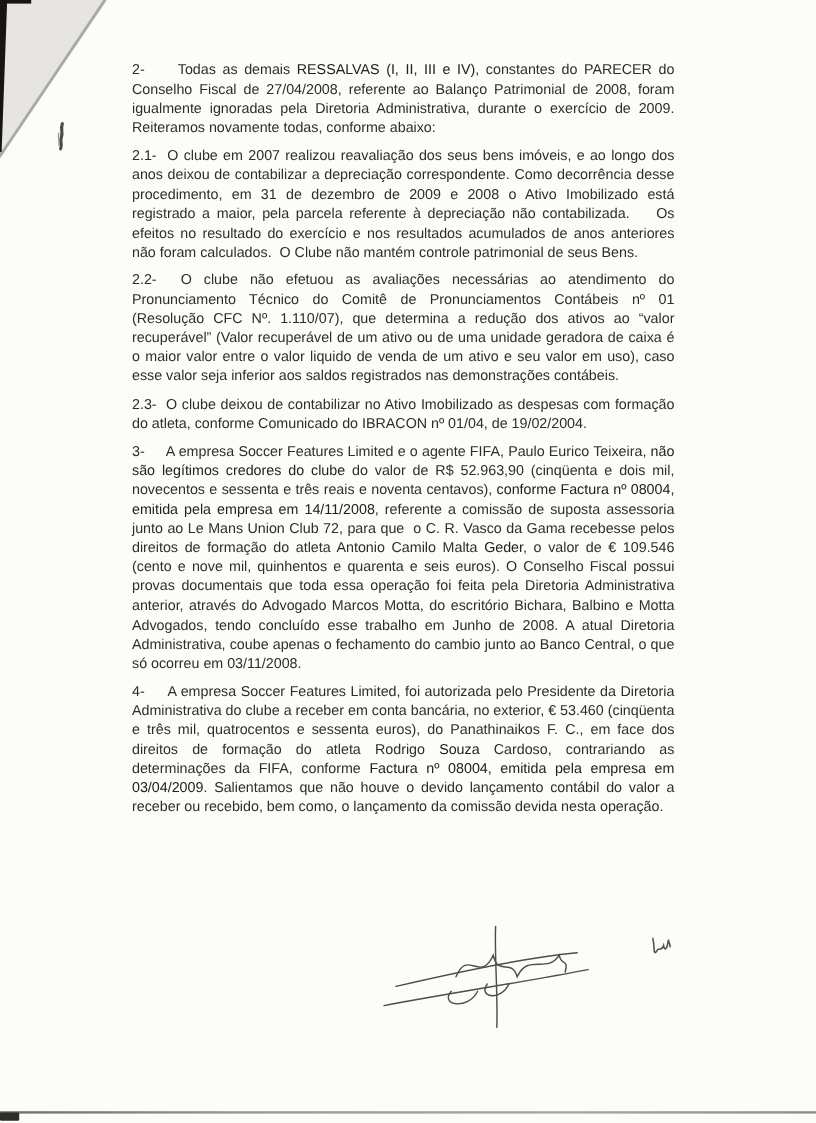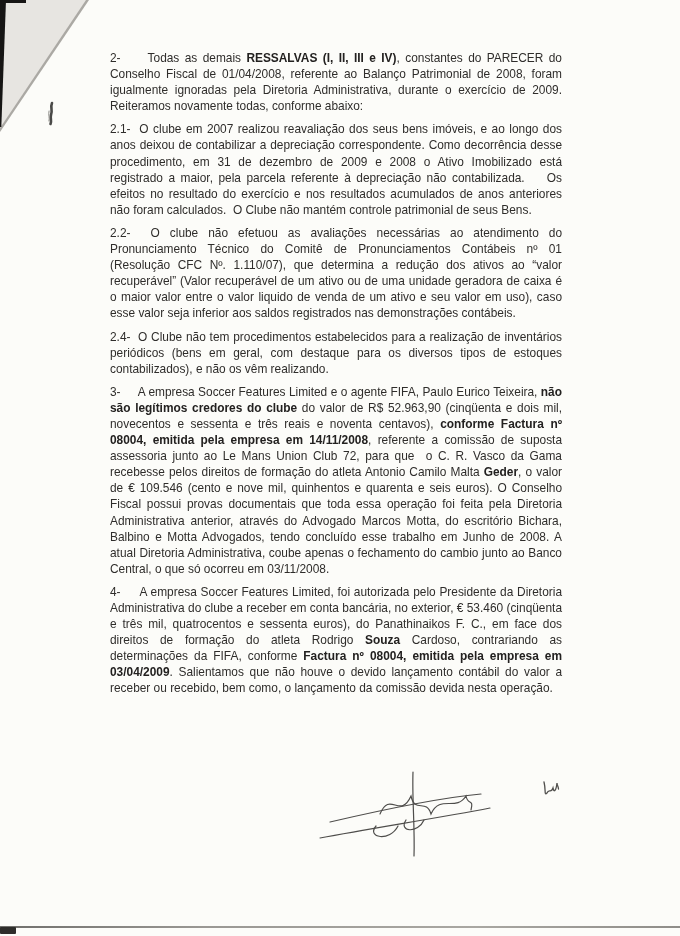--- a/index.html
+++ b/index.html
@@ -48,45 +48,45 @@
   .signature { position:absolute; left:318px; top:768px; }
 
   
   .text-block {
     position:absolute; left:110px; top:50px; width:452px;
     font-size:11.9px; line-height:16.1px;
     color:#2f2d2b;
     text-align:justify;
   }
   .text-block p { margin:0 0 7px 0; }
-  .text-block .bold { font-weight:bold; color:#232120; }
+  .text-block .bold { font-weight:normal; color:#232120; }
   .force-justify { text-align-last:justify; }
 </style>
 </head>
 <body>
 
 <div class="page">
 
   <div class="fold-under"></div>
   <div class="fold"></div>
   <div class="edge-left"></div>
   <div class="edge-top"></div>
 
   <div class="ink-blot">
     <svg width="14" height="26" viewBox="0 0 14 26">
       <path d="M8,2 C6,7 9,9 7,14 C6,18 8,19 6.5,23" fill="none" stroke="#4a4a48" stroke-width="2.6" stroke-linecap="round"></path>
       <path d="M5,10 C4,14 6,17 5,20" fill="none" stroke="#8b8a86" stroke-width="1" stroke-linecap="round"></path>
     </svg>
   </div>
 
   <div class="text-block">
-    <p><span>2-&nbsp;&nbsp;&nbsp;&nbsp;&nbsp;Todas as demais </span><span class="bold">RESSALVAS (I, II, III e IV)</span><span>, constantes do PARECER do Conselho Fiscal de 01/04/2008, referente ao Balanço Patrimonial de 2008, foram igualmente ignoradas pela Diretoria Administrativa, durante o exercício de 2009. Reiteramos novamente todas, conforme abaixo:</span></p>
+    <p><span>2-&nbsp;&nbsp;&nbsp;&nbsp;&nbsp;Todas as demais </span><span class="bold">RESSALVAS (I, II, III e IV)</span><span>, constantes do PARECER do Conselho Fiscal de 27/04/2008, referente ao Balanço Patrimonial de 2008, foram igualmente ignoradas pela Diretoria Administrativa, durante o exercício de 2009. Reiteramos novamente todas, conforme abaixo:</span></p>
     <p><span>2.1-&nbsp;&nbsp;O clube em 2007 realizou reavaliação dos seus bens imóveis, e ao longo dos anos deixou de contabilizar a depreciação correspondente. Como decorrência desse procedimento, em 31 de dezembro de 2009 e 2008 o Ativo Imobilizado está registrado a maior, pela parcela referente à depreciação não contabilizada.&nbsp;&nbsp;&nbsp; Os efeitos no resultado do exercício e nos resultados acumulados de anos anteriores não foram calculados.&nbsp; O Clube não mantém controle patrimonial de seus Bens.</span></p>
     <p><span>2.2-&nbsp;&nbsp;O clube não efetuou as avaliações necessárias ao atendimento do Pronunciamento Técnico do Comitê de Pronunciamentos Contábeis nº 01 (Resolução CFC Nº. 1.110/07), que determina a redução dos ativos ao “valor recuperável” (Valor recuperável de um ativo ou de uma unidade geradora de caixa é o maior valor entre o valor liquido de venda de um ativo e seu valor em uso), caso esse valor seja inferior aos saldos registrados nas demonstrações contábeis.</span></p>
-    <p><span>2.4-&nbsp;&nbsp;O Clube não tem procedimentos estabelecidos para a realização de inventários periódicos (bens em geral, com destaque para os diversos tipos de estoques contabilizados), e não os vêm realizando.</span></p>
+    <p><span>2.3-&nbsp;&nbsp;O clube deixou de contabilizar no Ativo Imobilizado as despesas com formação do atleta, conforme Comunicado do IBRACON nº 01/04, de 19/02/2004.</span></p>
     <p><span>3-&nbsp;&nbsp;&nbsp;&nbsp;&nbsp;A empresa Soccer Features Limited e o agente FIFA, Paulo Eurico Teixeira, </span><span class="bold">não são legítimos credores do clube</span><span> do valor de R$ 52.963,90 (cinqüenta e dois mil, novecentos e sessenta e três reais e noventa centavos), </span><span class="bold">conforme Factura nº 08004, emitida pela empresa em 14/11/2008</span><span>, referente a comissão de suposta assessoria junto ao Le Mans Union Club 72, para que&nbsp; o C. R. Vasco da Gama recebesse pelos direitos de formação do atleta Antonio Camilo Malta </span><span class="bold">Geder</span><span>, o valor de € 109.546 (cento e nove mil, quinhentos e quarenta e seis euros). O Conselho Fiscal possui provas documentais que toda essa operação foi feita pela Diretoria Administrativa anterior, através do Advogado Marcos Motta, do escritório Bichara, Balbino e Motta Advogados, tendo concluído esse trabalho em Junho de 2008. A atual Diretoria Administrativa, coube apenas o fechamento do cambio junto ao Banco Central, o que só ocorreu em 03/11/2008.</span></p>
     <p><span>4-&nbsp;&nbsp;&nbsp;&nbsp;&nbsp;A empresa Soccer Features Limited, foi autorizada pelo Presidente da Diretoria Administrativa do clube a receber em conta bancária, no exterior, € 53.460 (cinqüenta e três mil, quatrocentos e sessenta euros), do Panathinaikos F. C., em face dos direitos de formação do atleta Rodrigo </span><span class="bold">Souza</span><span> Cardoso, contrariando as determinações da FIFA, conforme </span><span class="bold">Factura nº 08004, emitida pela empresa em 03/04/2009</span><span>. Salientamos que não houve o devido lançamento contábil do valor a receber ou recebido, bem como, o lançamento da comissão devida nesta operação.</span></p>
   </div>
 
   <div class="signature">
     <svg width="185" height="95" viewBox="0 0 185 95">
       <g fill="none" stroke="#4e4d4b" stroke-width="1.2" stroke-linecap="round">
         <path d="M12,54 C55,44 120,30 163,26"></path>
         <path d="M2,70 C55,60 120,50 172,40"></path>
         <path d="M95,4 C94,30 97,60 96,88"></path>

